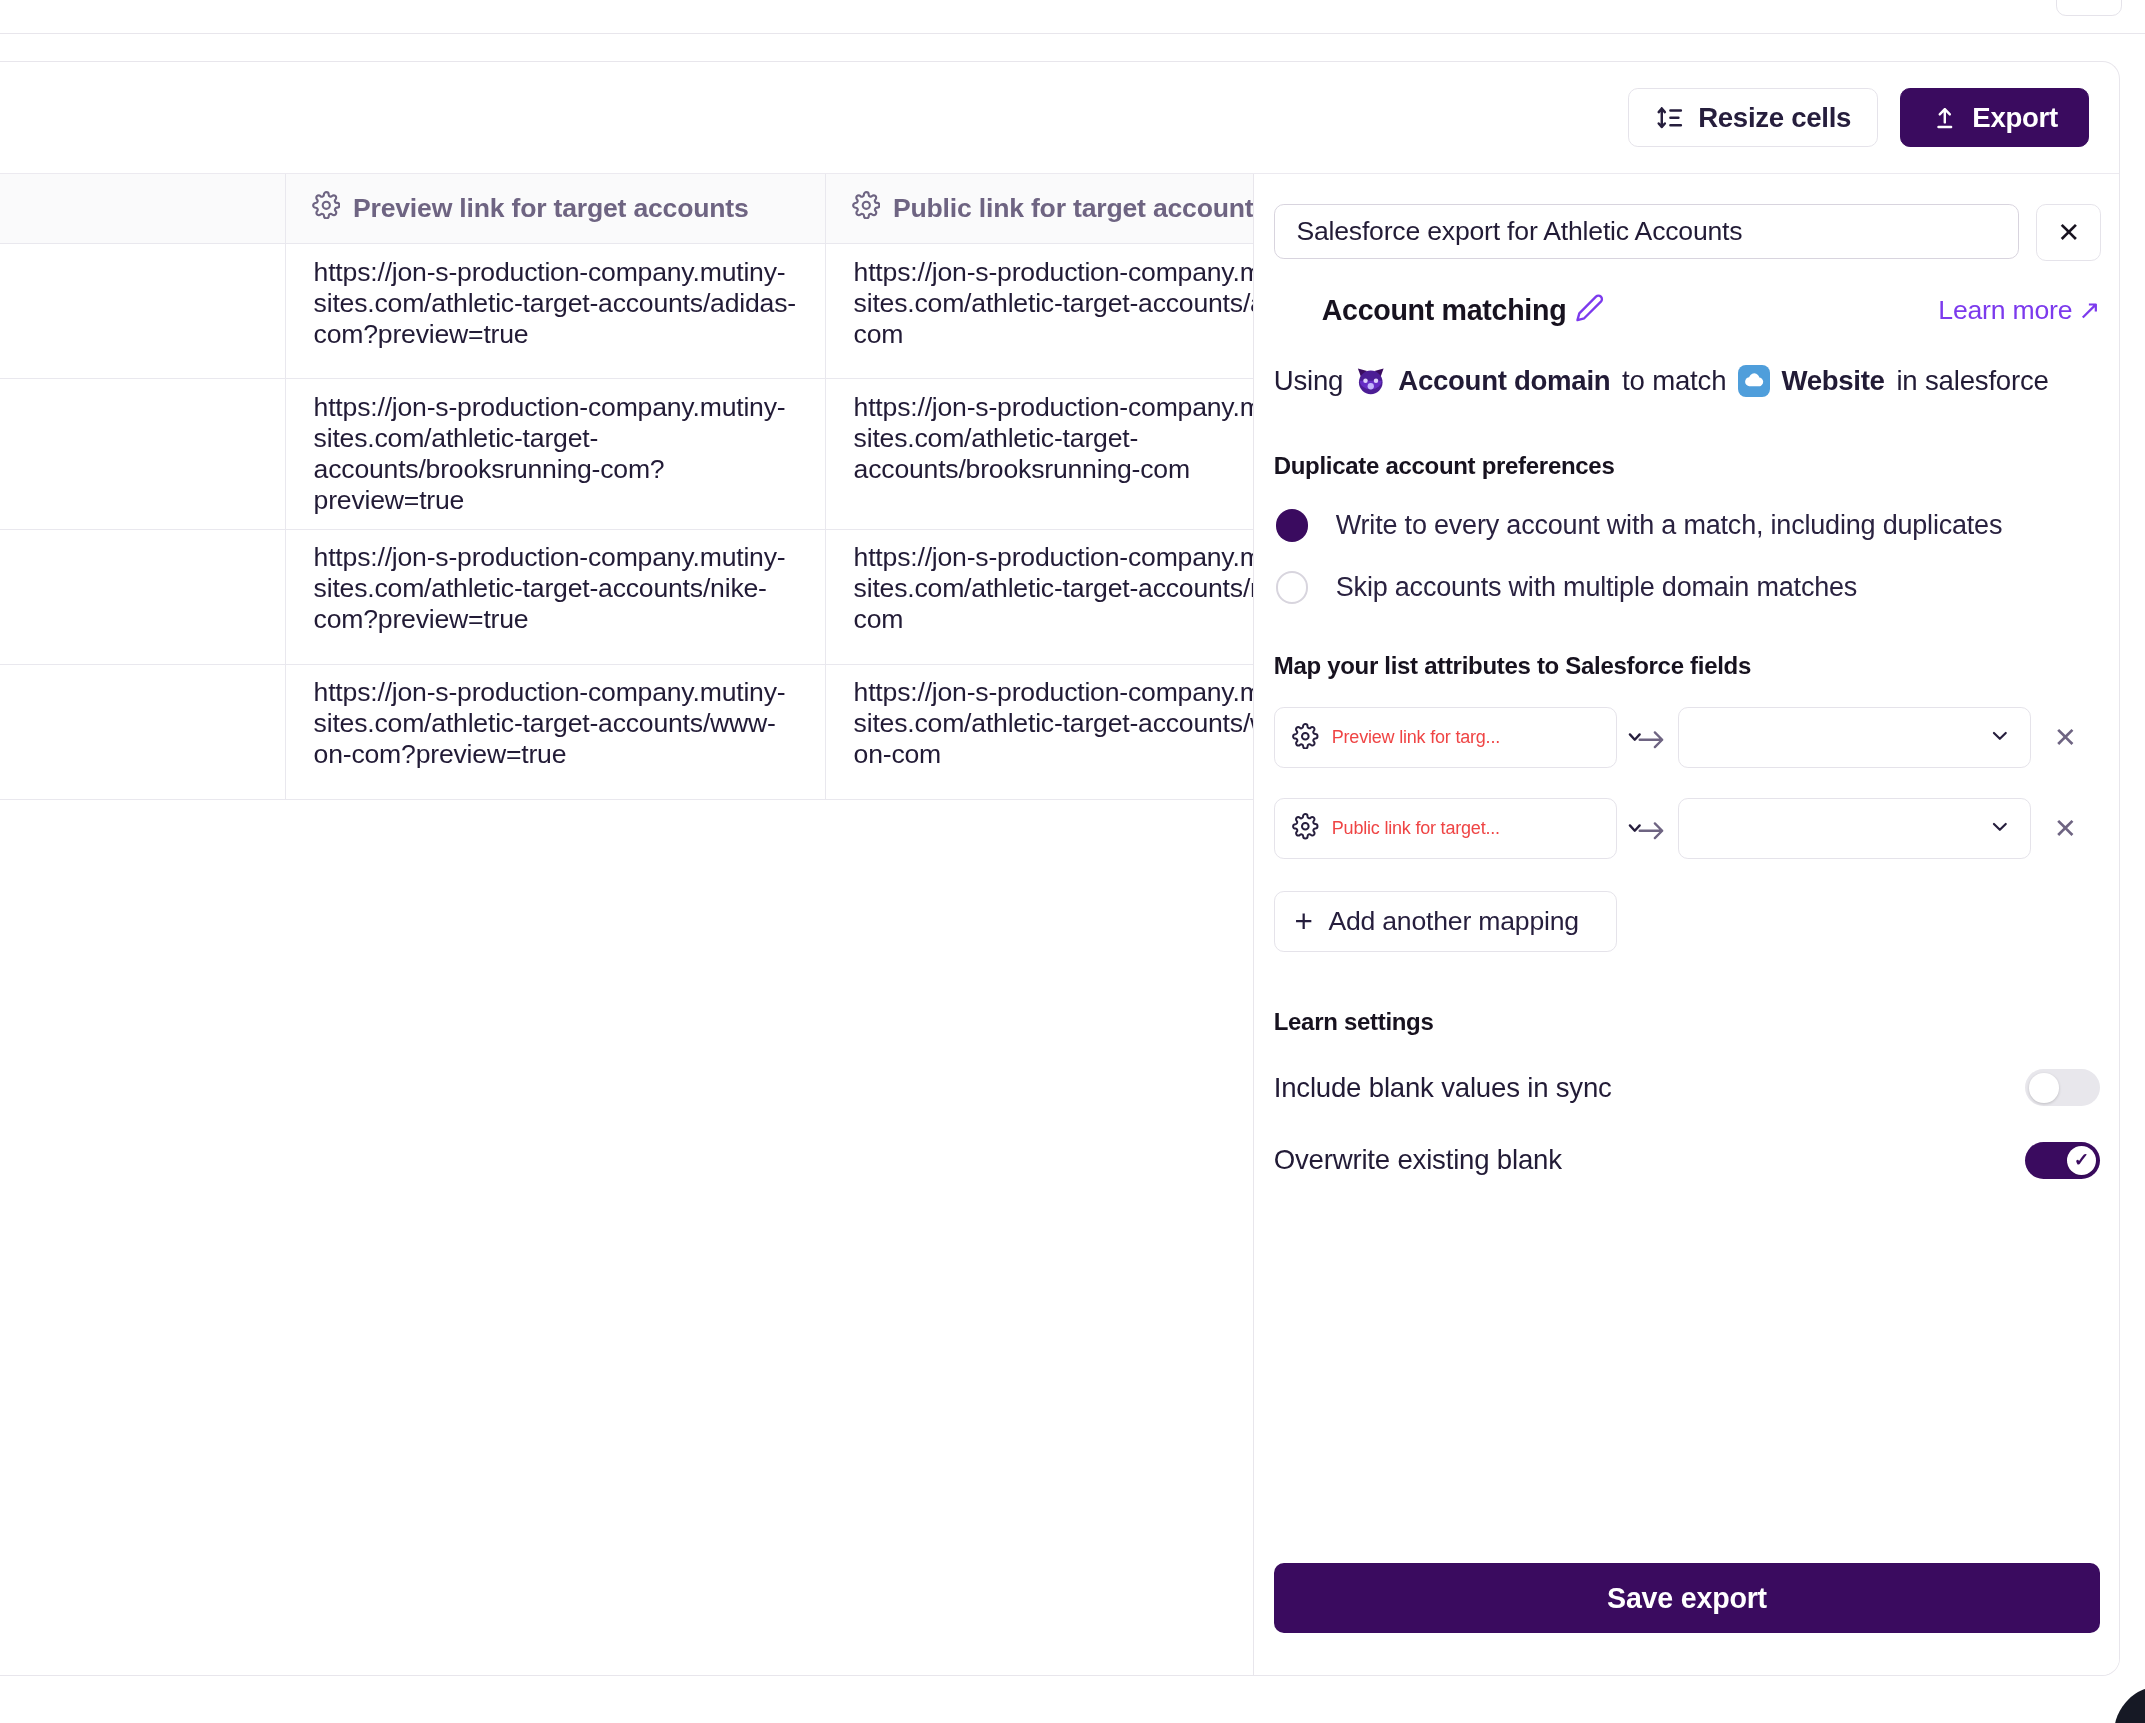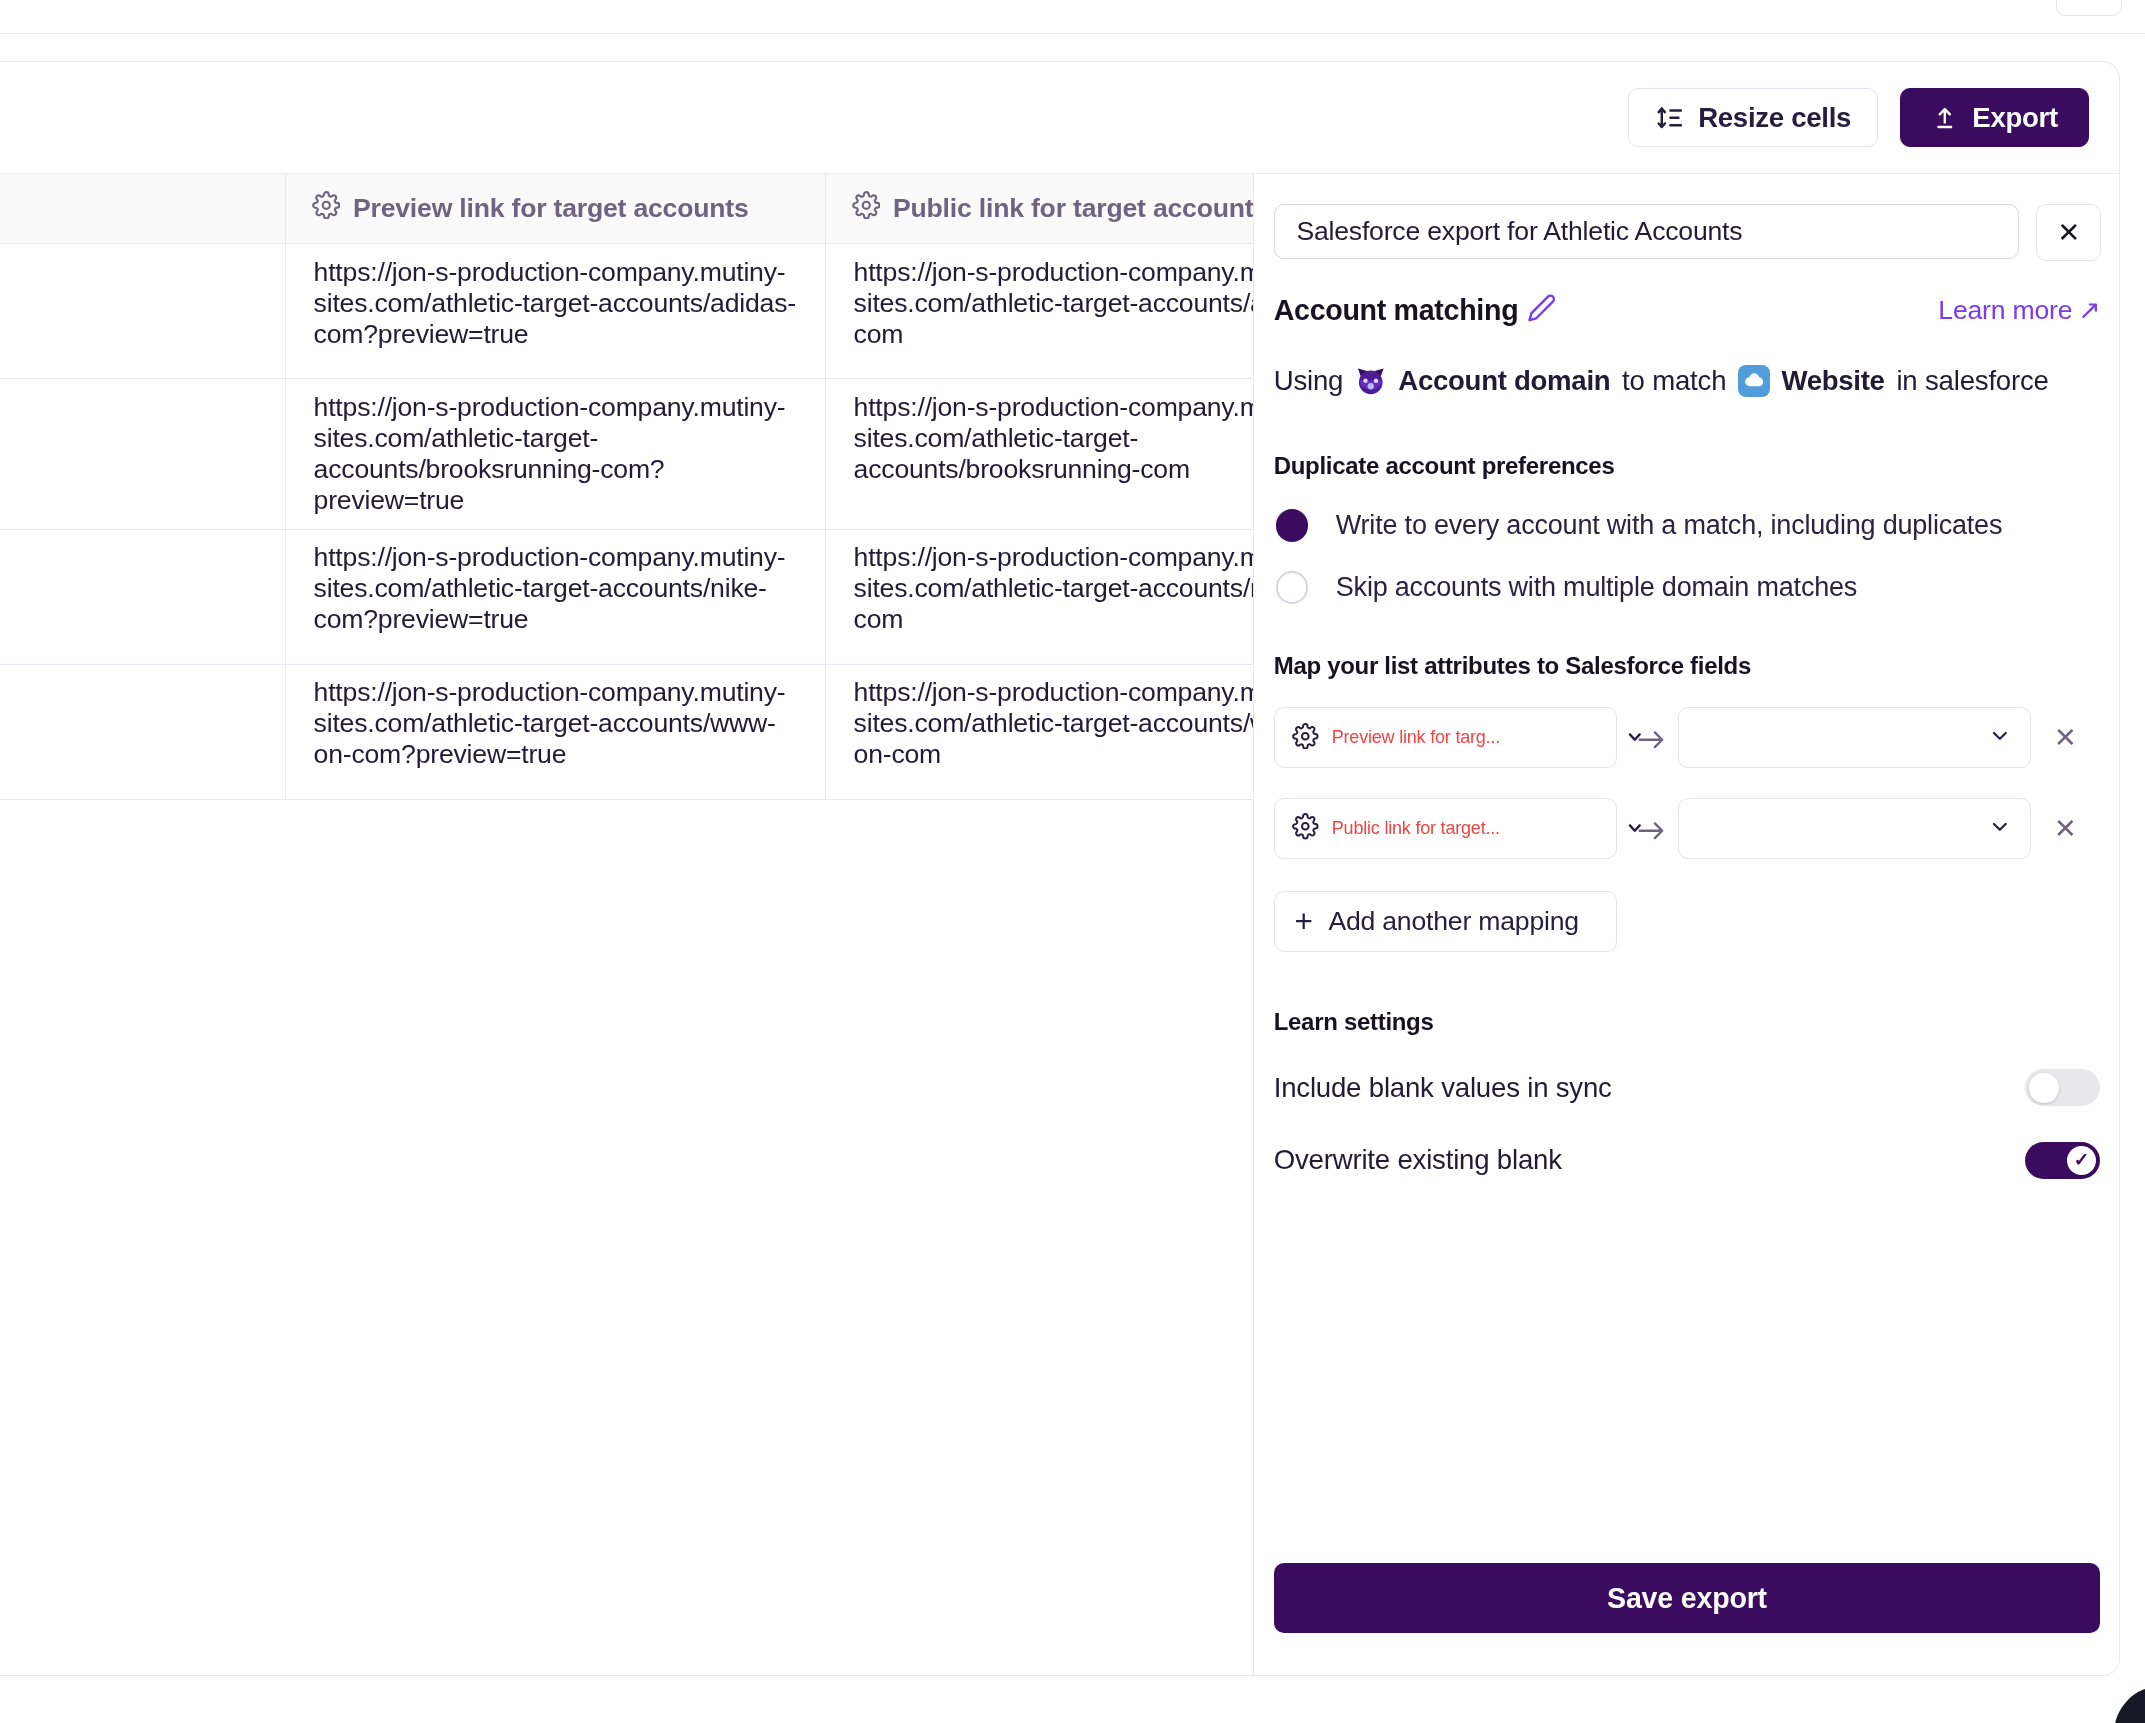--- a/index.html
+++ b/index.html
@@ -44,21 +44,21 @@
     background:#fff;border-left:1.5px solid #e8e6ec;box-sizing:border-box;
     border-bottom-right-radius:17.7px;padding:0 19.7px;z-index:5;
   }
   .p-title-row{margin-top:29.6px;height:55px;display:flex;gap:17.7px;}
   .p-title-input{
     flex:0 0 745px;width:745px;height:55px;box-sizing:border-box;border:1.5px solid #d8d4de;border-radius:9.9px;
     padding:0 21.7px;font-family:"Liberation Sans",sans-serif;font-size:26.6px;letter-spacing:-0.2px;color:#221b36;outline:none;background:#fff;
   }
   .p-close{flex:0 0 63px;height:55px;border:1.5px solid #e5e3ea;border-radius:9.9px;background:#fff;display:flex;align-items:center;justify-content:center;font-size:27.6px;color:#17121f;cursor:pointer;}
   .p-acct-row{margin-top:34px;height:35px;display:flex;align-items:center;justify-content:space-between;}
-  .p-acct-left{display:flex;align-items:center;gap:9px;}
+  .p-acct-left{display:flex;align-items:center;gap:9px;margin-left:48px;}
   .h2{font-size:28.6px;font-weight:bold;color:#17121f;letter-spacing:-0.3px;}
   .link{color:#7c3aed;font-size:26.6px;letter-spacing:-0.2px;cursor:pointer;display:flex;align-items:center;gap:5.9px;}
   .p-using{margin-top:35px;height:37px;display:flex;align-items:center;gap:11.8px;font-size:27.6px;color:#221b36;letter-spacing:-0.2px;}
   .p-using b{letter-spacing:-0.3px;}
   .chip-icon{width:31.5px;height:31.5px;border-radius:7.9px;display:flex;align-items:center;justify-content:center;flex:0 0 auto;}
   .sf-chip{background:#4f9edb;}
   .p-sect-h{margin-top:52px;font-size:24px;font-weight:bold;color:#17121f;letter-spacing:-0.3px;}
   .radio-row{margin-top:29.6px;display:flex;align-items:center;gap:27.6px;cursor:pointer;}
   .radio{width:32.5px;height:32.5px;border-radius:50%;box-sizing:border-box;flex:0 0 auto;margin-left:2px;}
   .radio.on{background:#3a0b5f;}

